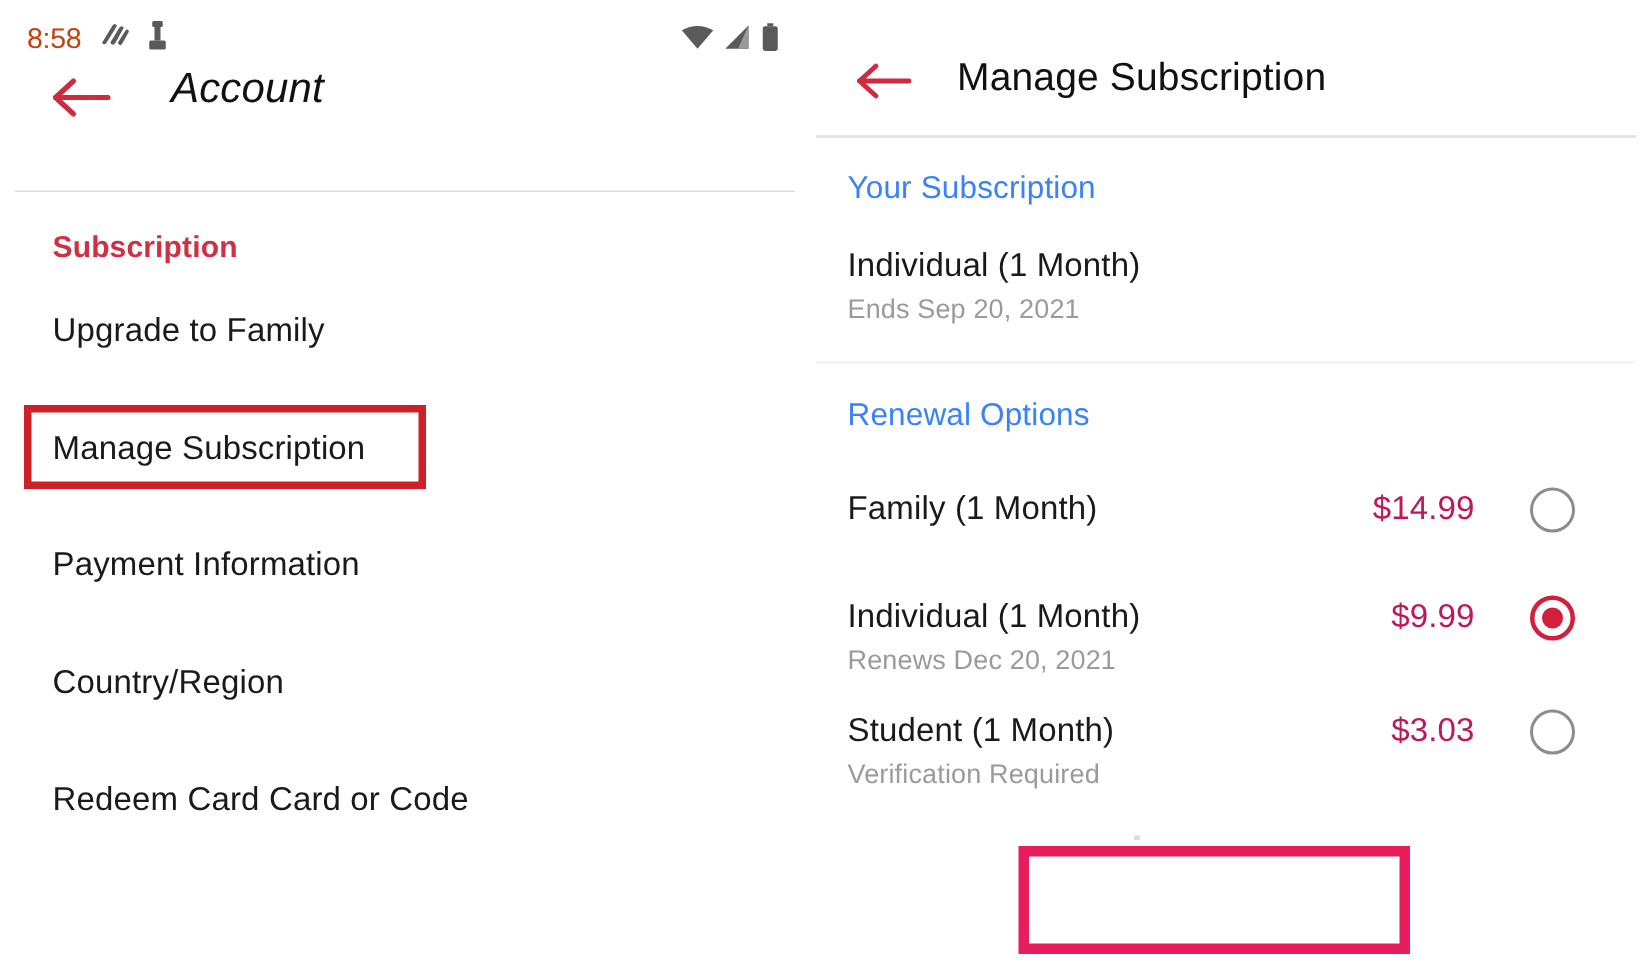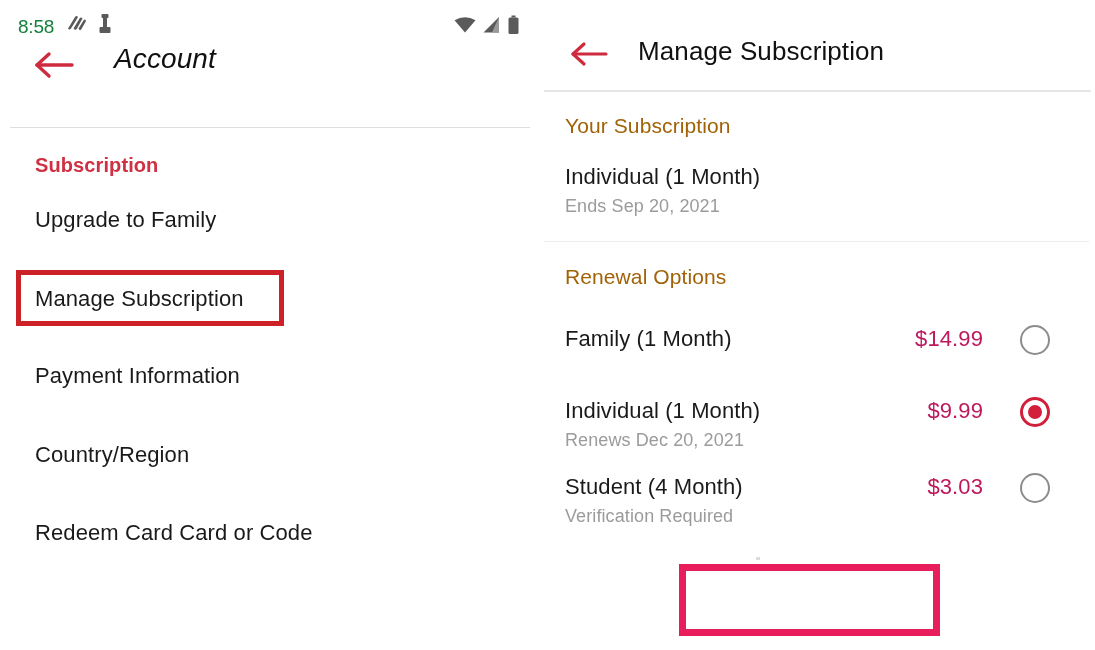--- a/index.html
+++ b/index.html
@@ -44,21 +44,21 @@
   .status-left {
     position: absolute;
     left: 18px;
     top: 13px;
     display: flex;
     align-items: center;
     gap: 11px;
   }
   .status-time {
     font-size: 19px;
-    color: #15803d;
+    color: #c2410c;
     letter-spacing: -0.2px;
     line-height: 1;
   }
   .status-right {
     position: absolute;
     right: 20px;
     top: 15px;
     display: flex;
     align-items: center;
     gap: 6px;
@@ -170,21 +170,21 @@
     top: 241px;
     width: 545px;
     height: 1px;
     background: #ececec;
   }
 
   .section-title {
     position: absolute;
     left: 25px;
     font-size: 21px;
-    color: #a16207;
+    color: #3b82f6;
     letter-spacing: 0.1px;
   }
   .st-your    { top: 114px; }
   .st-renewal { top: 265px; }
 
   .current-plan-name {
     position: absolute;
     left: 25px;
     top: 164px;
     font-size: 22px;
@@ -402,21 +402,21 @@
     </div>
 
     <div class="option-row op-individual">
       <span class="option-name">Individual (1 Month)</span>
       <span class="option-sub">Renews Dec 20, 2021</span>
       <span class="option-price">$9.99</span>
       <span class="radio on"></span>
     </div>
 
     <div class="option-row op-student">
-      <span class="option-name">Student (4 Month)</span>
+      <span class="option-name">Student (1 Month)</span>
       <span class="option-sub">Verification Required</span>
       <span class="option-price">$3.03</span>
       <span class="radio off"></span>
     </div>
   </div>
 
   <div class="tiny-artifact"></div>
   <div class="highlight-box-pink"></div>
 
 </div>

